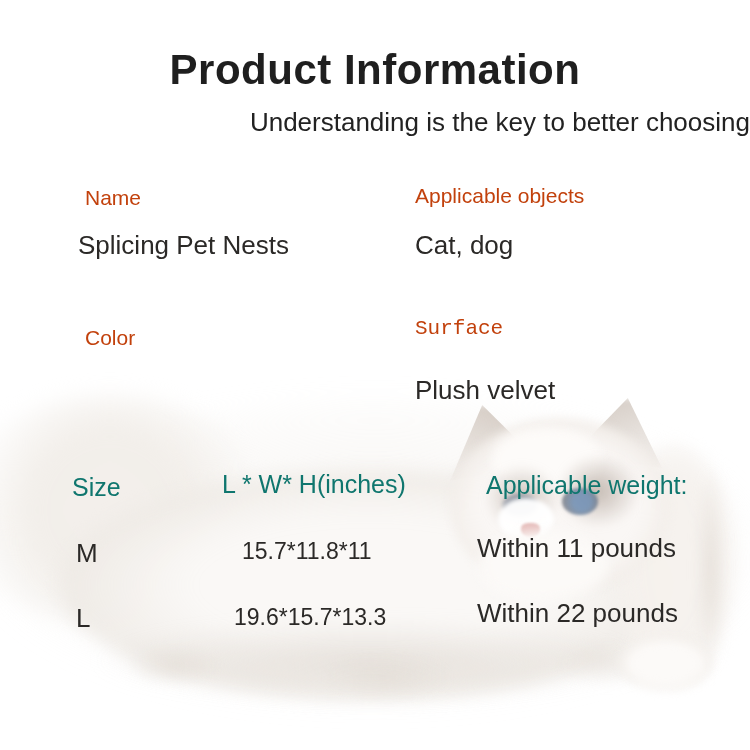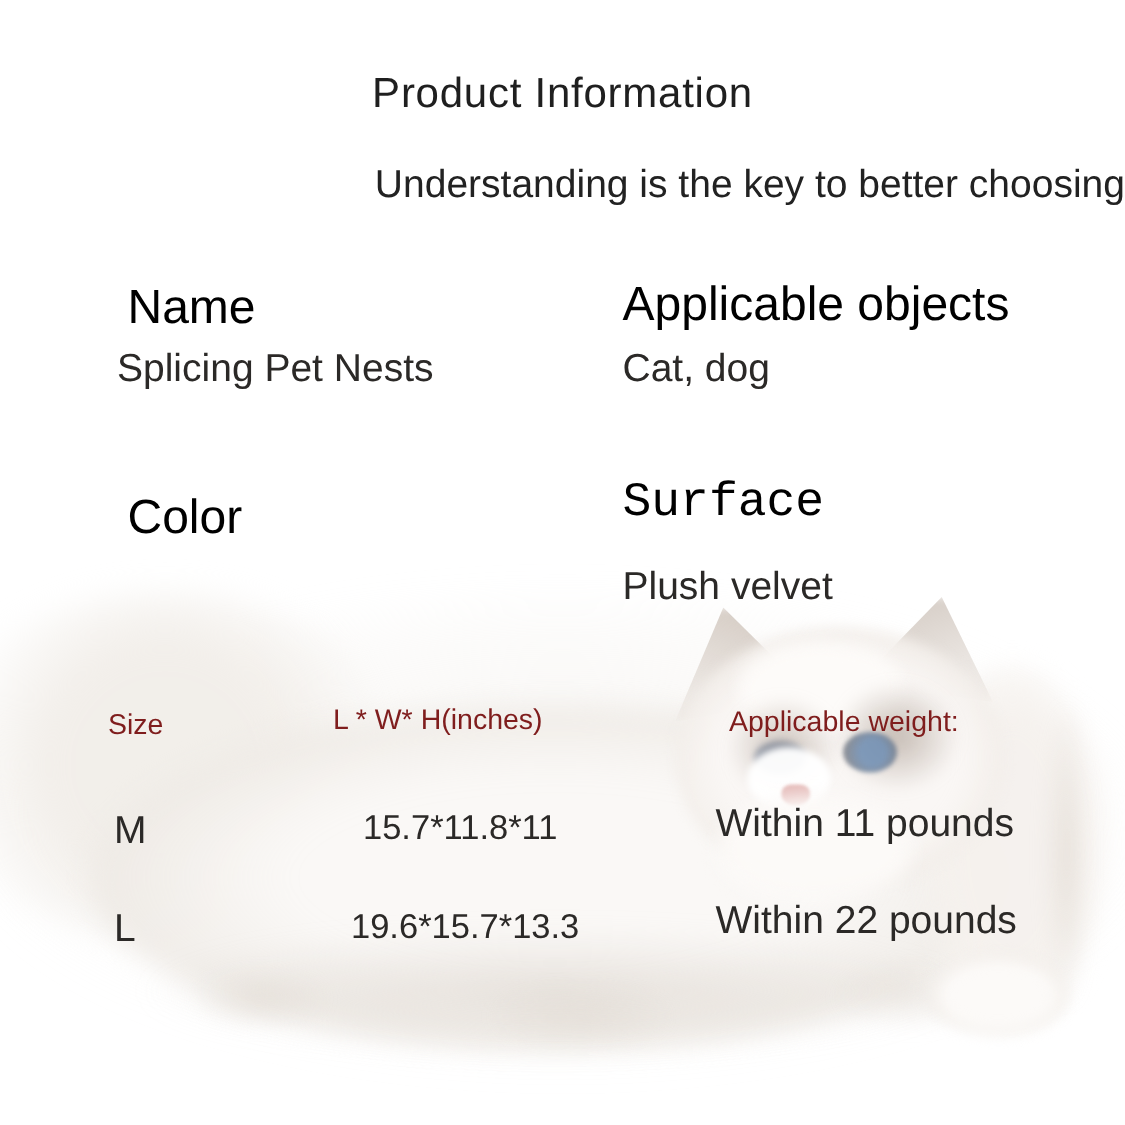--- a/index.html
+++ b/index.html
@@ -7,25 +7,25 @@
     position: relative;
     width: 750px;
     height: 750px;
     background: #ffffff;
     overflow: hidden;
     font-family: "Liberation Sans", "DejaVu Sans", sans-serif;
     color: #2b2927;
   }
   .txt { position: absolute; white-space: nowrap; line-height: 1.15; z-index: 3; }
   .center { left: 0; width: 750px; text-align: center; }
-  .title { font-size: 28px; font-weight: 400; color: #1f1f1f; letter-spacing: 0.5px; }
+  .title { font-size: 42px; font-weight: 700; color: #1f1f1f; letter-spacing: 0.5px; }
   .subtitle { font-size: 26px; color: #222222; }
-  .label { font-size: 32px; color: #000000; }
+  .label { font-size: 21px; color: #c2410c; }
   .value { font-size: 26px; color: #2b2927; }
-  .th { font-size: 19px; color: #7f1d1d; }
+  .th { font-size: 25px; color: #0f766e; }
   .cell { font-size: 26px; color: #2b2927; }
   .dims { font-size: 23px; }
 
   
   .cat { position: absolute; inset: 0; z-index: 0; pointer-events: none; }
   .cat div { position: absolute; }
   .photo-wash { left: -20px; top: 400px; width: 790px; height: 310px; border-radius: 50%;
     background: radial-gradient(ellipse at 50% 45%, rgba(240,236,231,0.55), rgba(255,255,255,0) 75%);
     filter: blur(12px); }
   .fur-left { left: -50px; top: 395px; width: 320px; height: 230px; border-radius: 50%;

